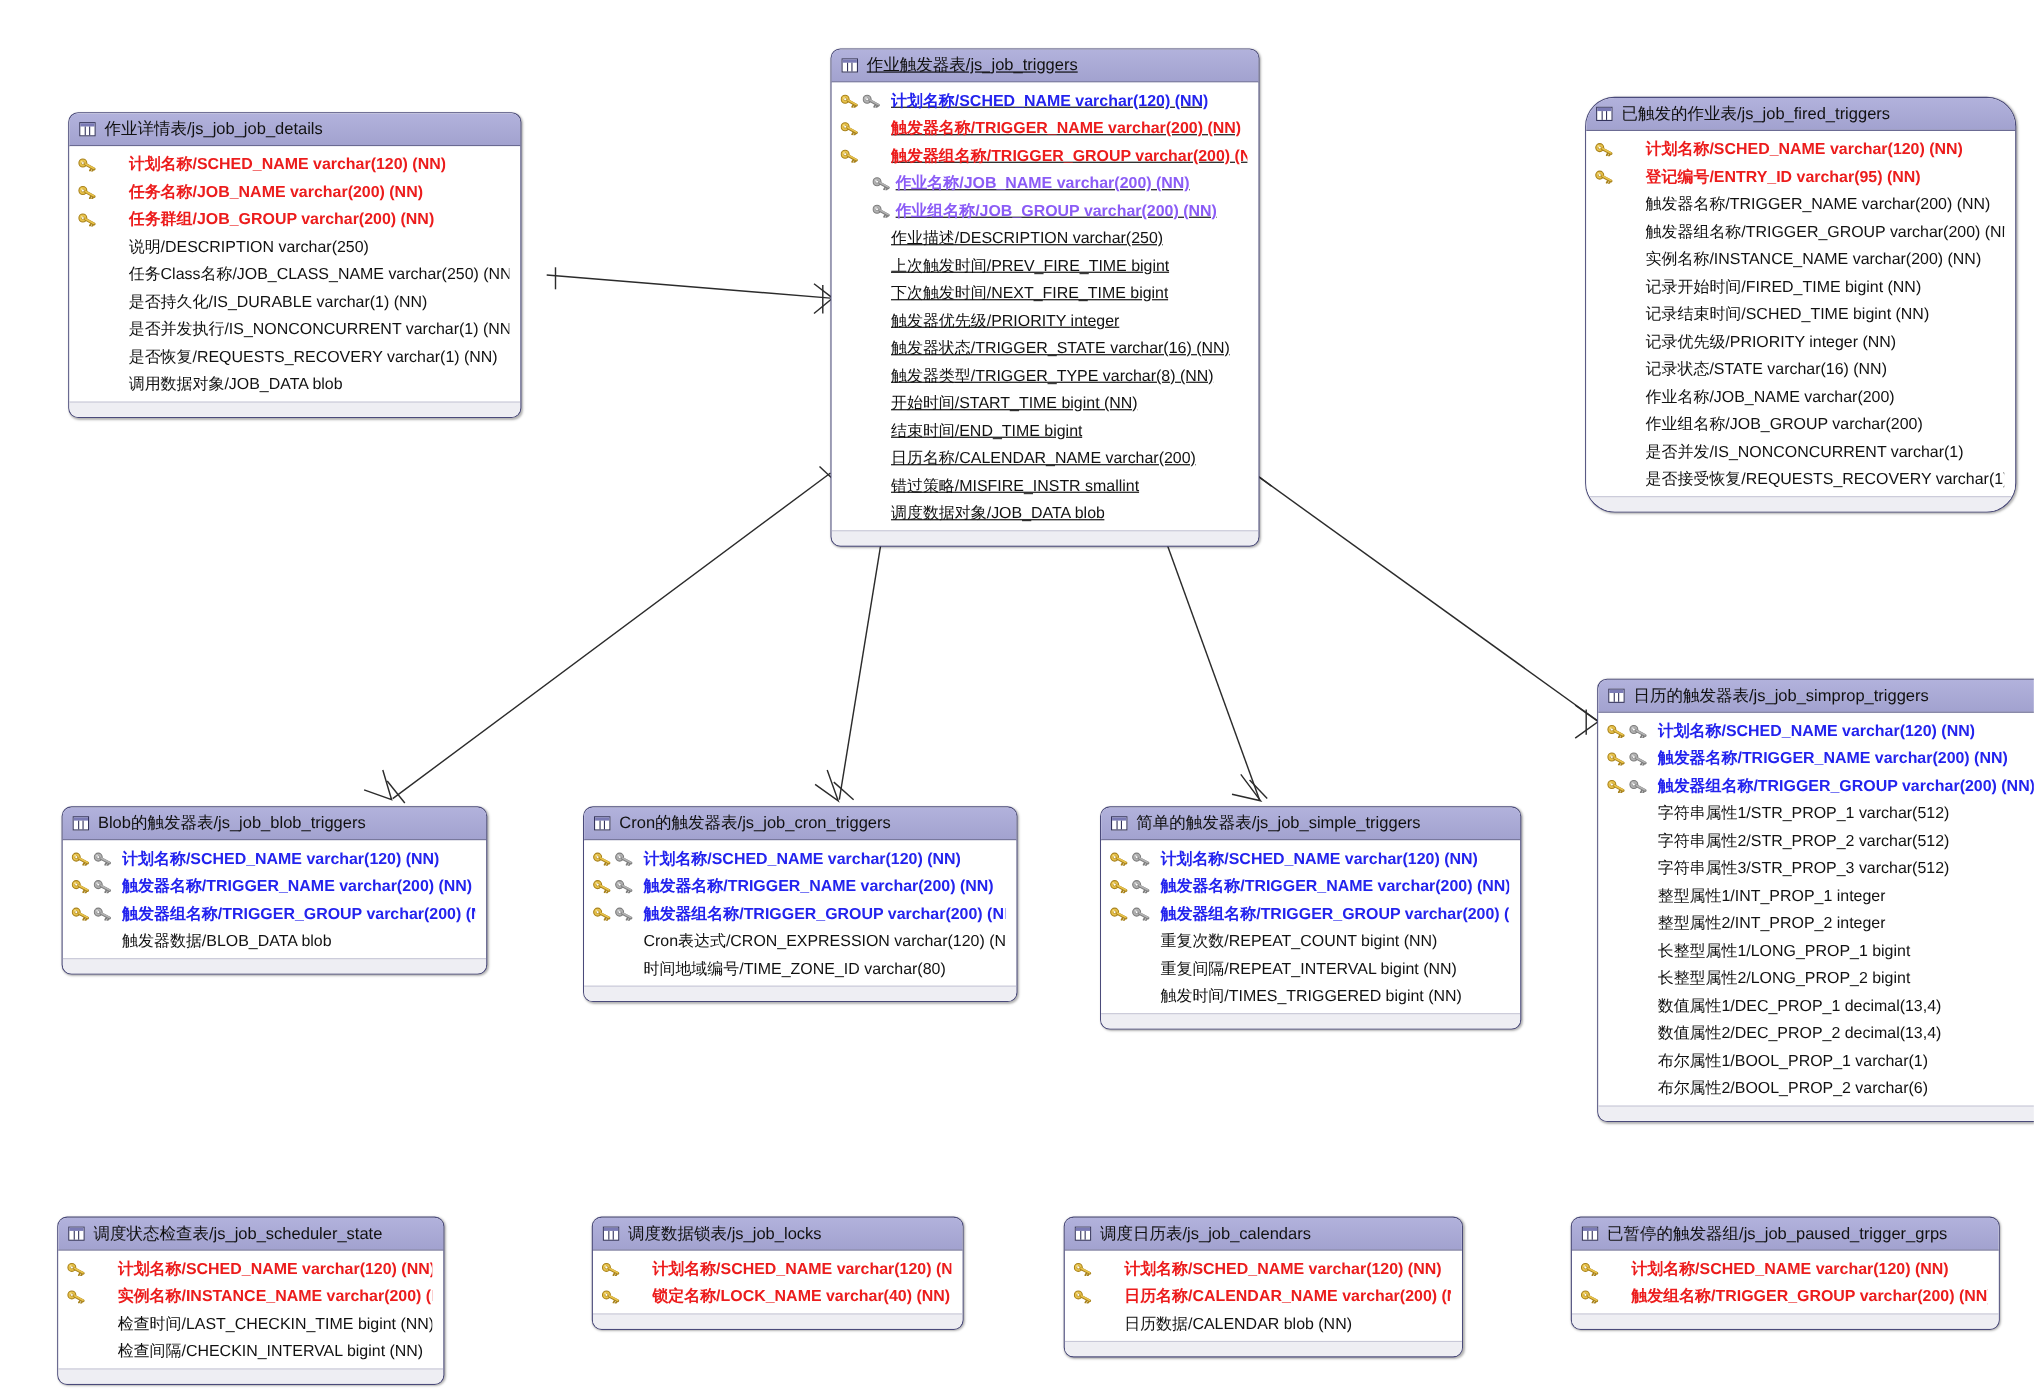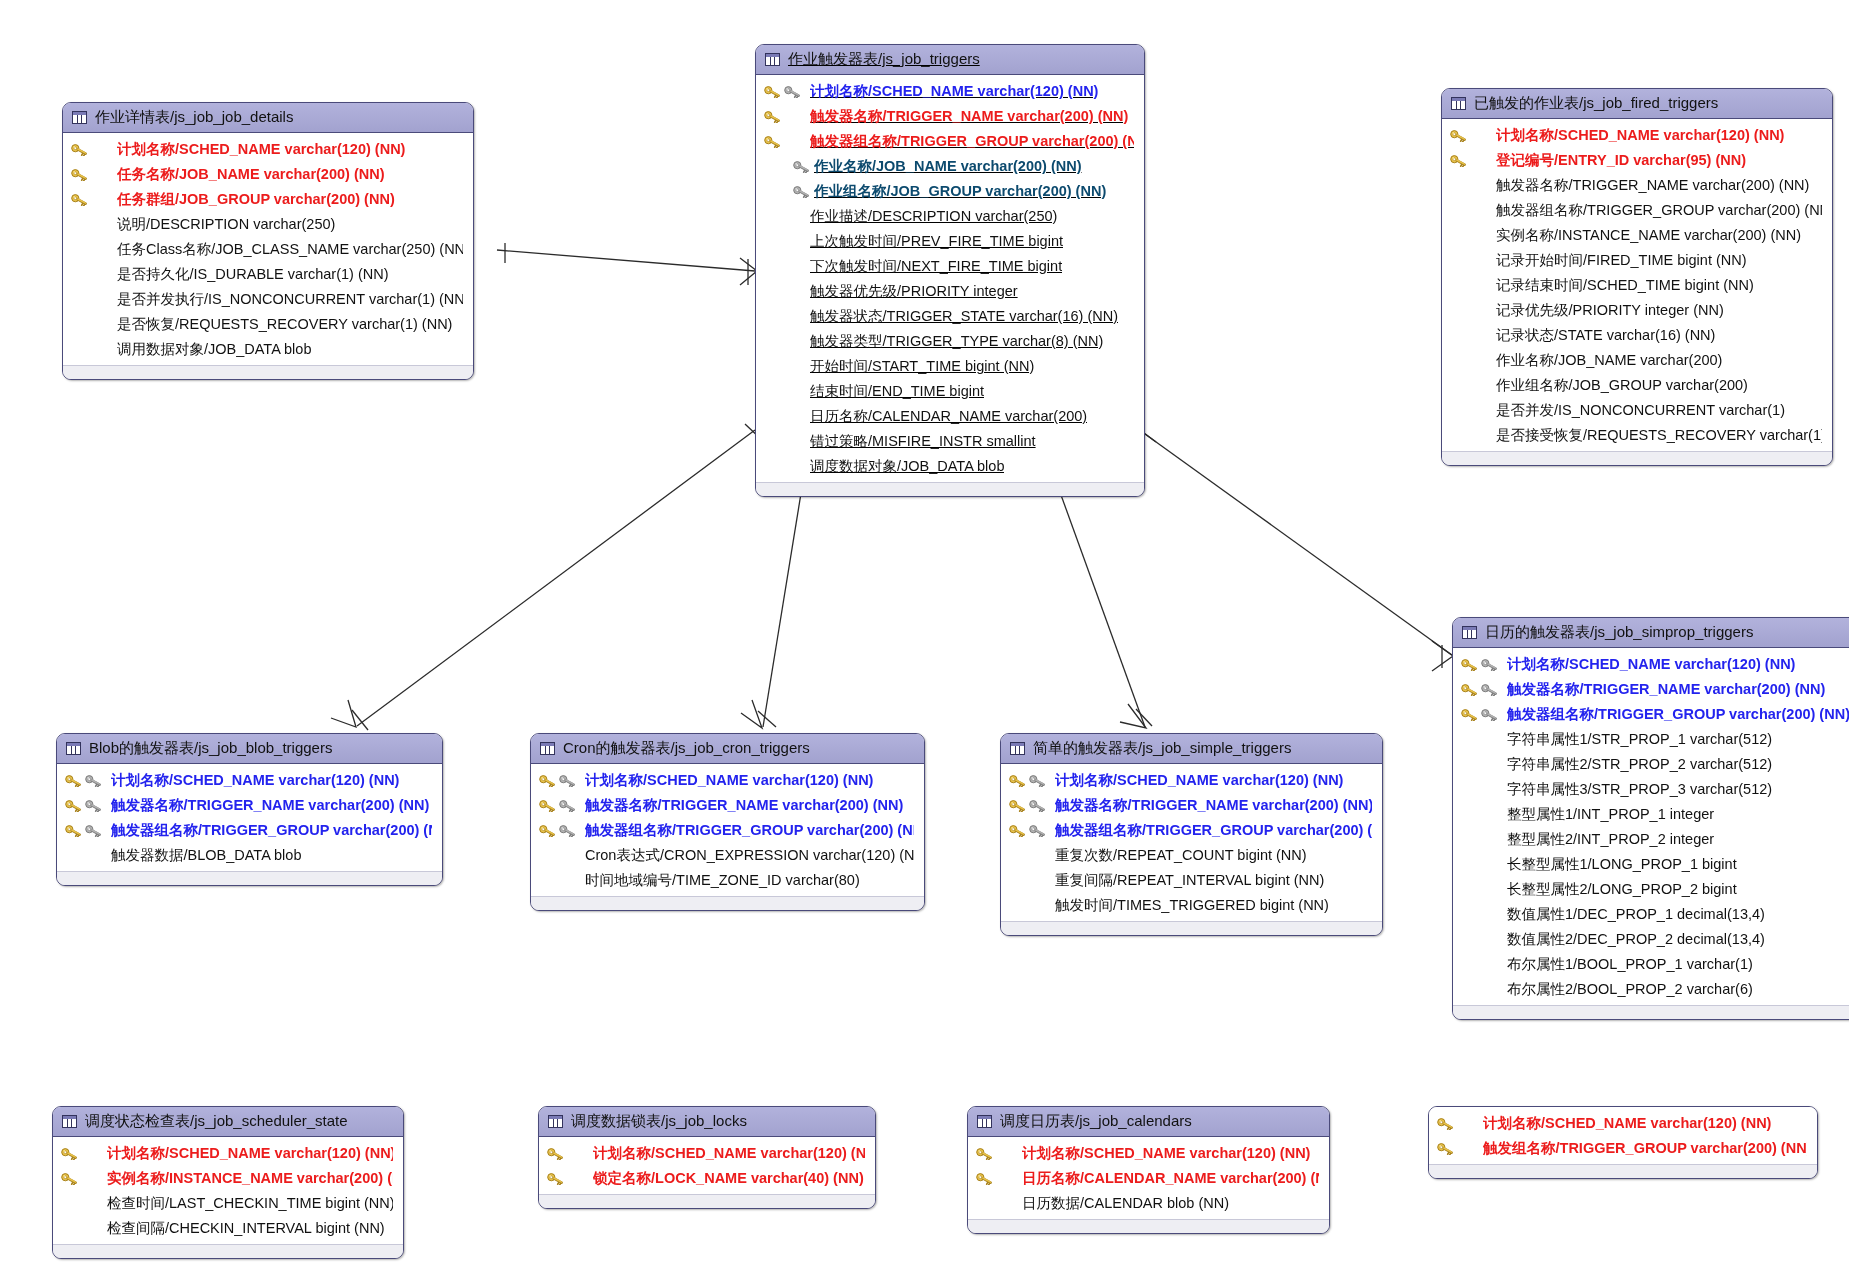--- a/index.html
+++ b/index.html
@@ -88,21 +88,21 @@
   }
   .keys.indent{ justify-content:flex-end; padding-right:4px;}
   .key{
     width:17px;height:13px;
     flex:0 0 auto;
     display:block;
   }
   .attr-text{ overflow:hidden; }
   .c-red{color:#ec1c1c;font-weight:bold;}
   .c-blue{color:#2323ee;font-weight:bold;}
-  .c-green{color:#0c4a6e;font-weight:bold;}
+  .c-green{color:#8b5cf6;font-weight:bold;}
   .c-plain{color:#111111;font-weight:normal;}
 </style>
 </head>
 <body>
 
 <div id="canvas">
 
   <svg class="links" viewBox="0 0 1849 1267" xmlns="http://www.w3.org/2000/svg">
     <g stroke="#2b2b2b" stroke-width="1.3" fill="none">
 
@@ -333,21 +333,21 @@
           <span class="keys"></span>
           <span class="attr-text c-plain">错过策略/MISFIRE_INSTR smallint</span>
         </div>
         <div class="attr">
           <span class="keys"></span>
           <span class="attr-text c-plain">调度数据对象/JOB_DATA blob</span>
         </div>
       </div>
       <div class="entity-footer"></div>
     </div>
-    <div class="entity" style="left: 1441px; top: 88px; width: 392px;">
+    <div class="entity" style="left: 1441px; top: 88px; width: 392px; border-radius: 27px;">
       <div class="entity-header">
         <span class="table-icon"></span>
         <span>已触发的作业表/js_job_fired_triggers</span>
       </div>
       <div class="entity-body">
         <div class="attr">
           <span class="keys">
             <svg class="key" viewBox="0 0 17 13" xmlns="http://www.w3.org/2000/svg">
               <circle cx="4.3" cy="5.2" r="3.6" fill="#e8c24a" stroke="#a8821c" stroke-width="1"></circle>
               <circle cx="4.3" cy="5.2" r="1.3" fill="#ffffff" stroke="#a8821c" stroke-width="0.6"></circle>
@@ -918,20 +918,24 @@
           <span class="attr-text c-red">日历名称/CALENDAR_NAME varchar(200) (NN)</span>
         </div>
         <div class="attr">
           <span class="keys"></span>
           <span class="attr-text c-plain">日历数据/CALENDAR blob (NN)</span>
         </div>
       </div>
       <div class="entity-footer"></div>
     </div>
     <div class="entity" style="left: 1428px; top: 1106px; width: 390px;">
+      <div class="entity-header">
+        <span class="table-icon"></span>
+        <span>已暂停的触发器组/js_job_paused_trigger_grps</span>
+      </div>
       <div class="entity-body">
         <div class="attr">
           <span class="keys">
             <svg class="key" viewBox="0 0 17 13" xmlns="http://www.w3.org/2000/svg">
               <circle cx="4.3" cy="5.2" r="3.6" fill="#e8c24a" stroke="#a8821c" stroke-width="1"></circle>
               <circle cx="4.3" cy="5.2" r="1.3" fill="#ffffff" stroke="#a8821c" stroke-width="0.6"></circle>
               <path d="M6.8 6.4 L14.6 10.6" stroke="#a8821c" stroke-width="2.6" stroke-linecap="round"></path>
               <path d="M6.8 6.0 L14.4 10.1" stroke="#e8c24a" stroke-width="1.5" stroke-linecap="round"></path>
               <path d="M11.6 10.6 L10.7 12.2" stroke="#a8821c" stroke-width="1.7" stroke-linecap="round"></path>
               <path d="M13.4 11.6 L12.6 13.0" stroke="#a8821c" stroke-width="1.7" stroke-linecap="round"></path>

